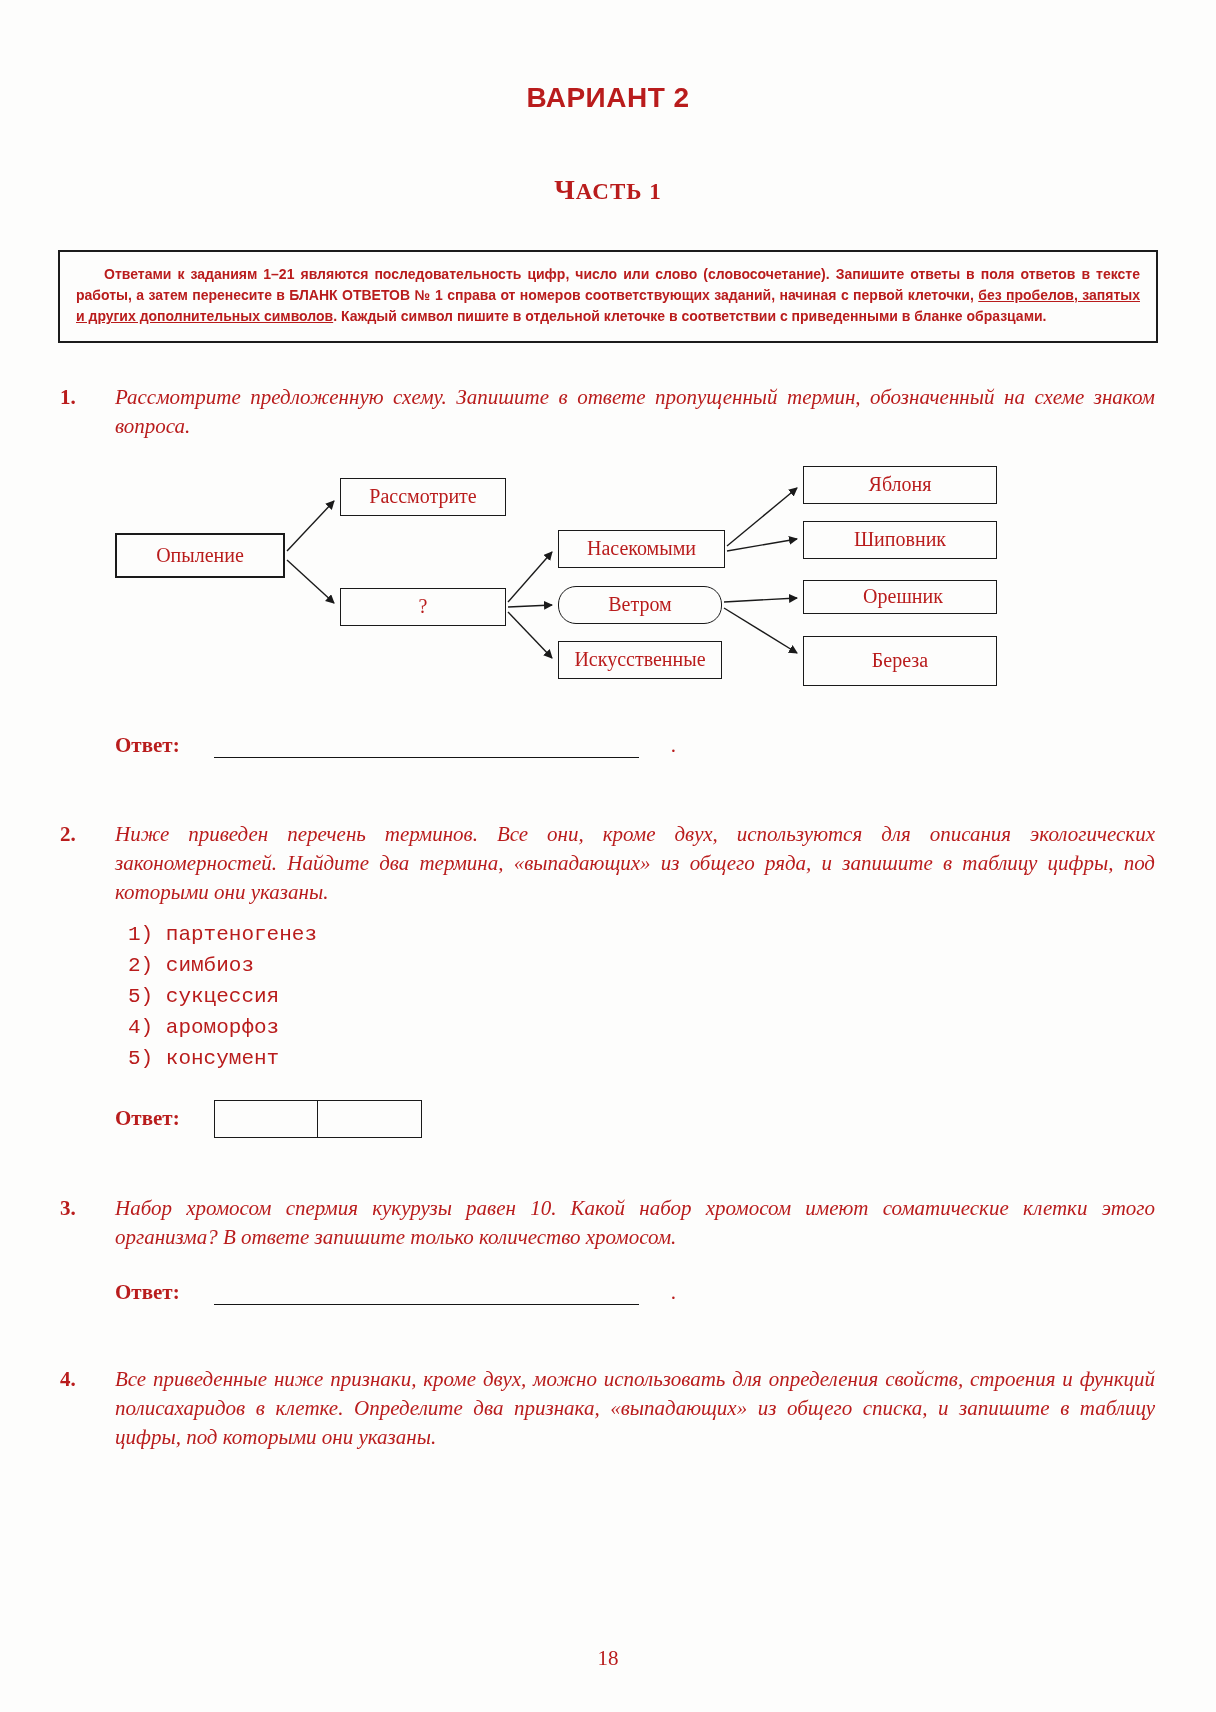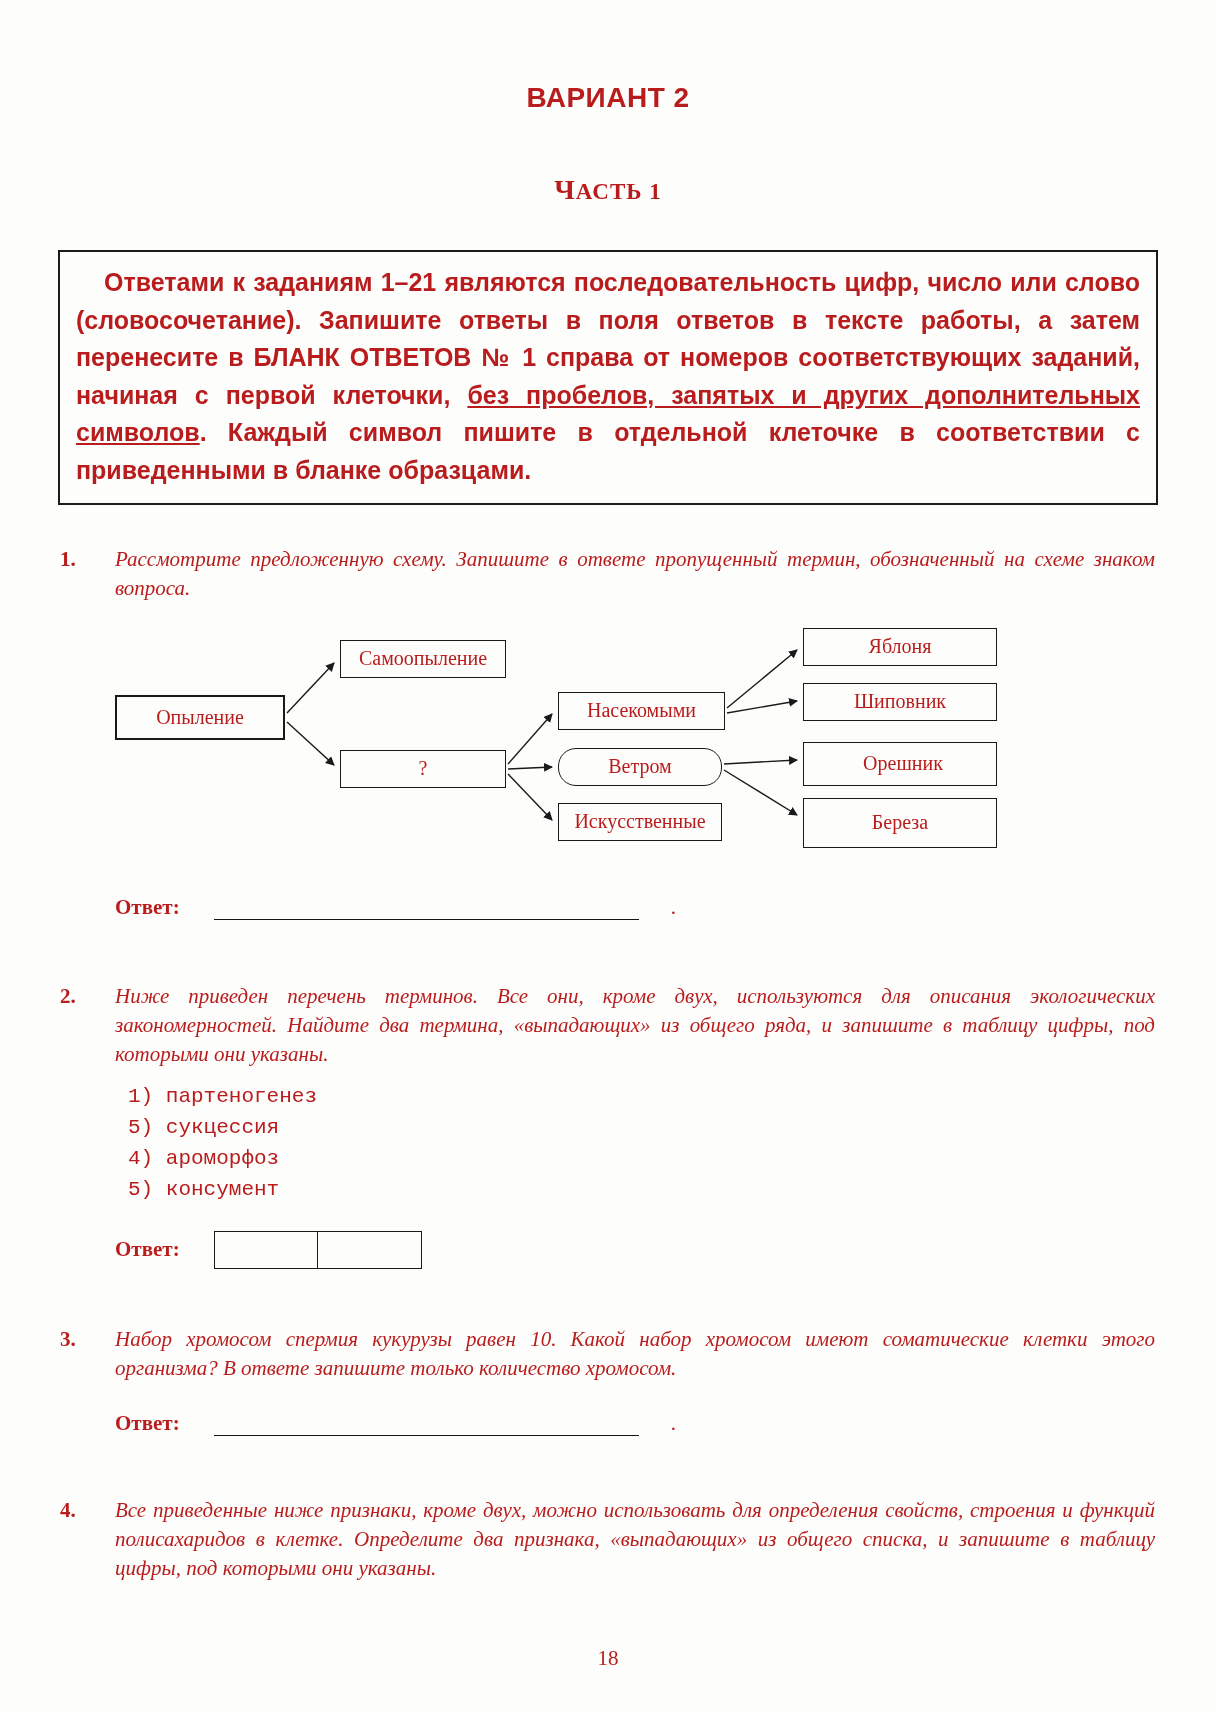--- a/index.html
+++ b/index.html
@@ -28,21 +28,21 @@
     font-size: 23px;
     letter-spacing: 1px;
   }
   .part-heading::first-letter { font-size: 28px; }
   .instruction {
     margin: 44px 58px 0 58px;
     border: 2.5px solid #1c1c1c;
     padding: 12px 16px 14px 16px;
     font-family: "Liberation Sans", sans-serif;
     font-weight: bold;
-    font-size: 25px;
+    font-size: 14px;
     line-height: 1.5;
     text-align: justify;
     text-indent: 28px;
   }
   .instruction .u { text-decoration: underline; }
   .question {
     display: flex;
     margin: 0 61px 0 60px;
   }
   .q-num {
@@ -142,44 +142,45 @@
         <line x1="393" y1="139" x2="437" y2="89" marker-end="url(#ah)"></line>
         <line x1="393" y1="144" x2="437" y2="142" marker-end="url(#ah)"></line>
         <line x1="393" y1="149" x2="437" y2="195" marker-end="url(#ah)"></line>
         <line x1="612" y1="83" x2="682" y2="25" marker-end="url(#ah)"></line>
         <line x1="612" y1="88" x2="682" y2="76" marker-end="url(#ah)"></line>
         <line x1="609" y1="139" x2="682" y2="135" marker-end="url(#ah)"></line>
         <line x1="609" y1="145" x2="682" y2="190" marker-end="url(#ah)"></line>
       </g>
     </svg>
     <div class="dnode" style="left:0px;top:70px;width:170px;height:45px;border-width:2px;">Опыление</div>
-    <div class="dnode" style="left:225px;top:15px;width:166px;height:38px;">Самоопыление</div>
+    <div class="dnode" style="left:225px;top:15px;width:166px;height:38px;">Рассмотрите</div>
     <div class="dnode" style="left:225px;top:125px;width:166px;height:38px;">?</div>
     <div class="dnode" style="left:443px;top:67px;width:167px;height:38px;">Насекомыми</div>
     <div class="dnode" style="left:443px;top:123px;width:164px;height:38px;border-radius:18px;">Ветром</div>
     <div class="dnode" style="left:443px;top:178px;width:164px;height:38px;">Искусственные</div>
     <div class="dnode" style="left:688px;top:3px;width:194px;height:38px;">Яблоня</div>
     <div class="dnode" style="left:688px;top:58px;width:194px;height:38px;">Шиповник</div>
-    <div class="dnode" style="left:688px;top:117px;width:194px;height:44px;padding-left:6px;">Орешник</div>
+    <div class="dnode" style="left:688px;top:117px;width:194px;height:34px;padding-left:6px;">Орешник</div>
     <div class="dnode" style="left:688px;top:173px;width:194px;height:50px;">Береза</div>
   </div>
 
   <div class="answer-row">
     <span class="answer-label">Ответ:</span>
     <span class="answer-blank"></span>
     <span>.</span>
   </div>
 
   <div class="question q2">
     <div class="q-num">2.</div>
     <div class="q-text">Ниже приведен перечень терминов. Все они, кроме двух, используются для описания экологических закономерностей. Найдите два термина, «выпадающих» из общего ряда, и запишите в таблицу цифры, под которыми они указаны.</div>
   </div>
 
   <div class="options">
     <div class="option">1) партеногенез</div>
+    <div class="option">2) симбиоз</div>
     <div class="option">5) сукцессия</div>
     <div class="option">4) ароморфоз</div>
     <div class="option">5) консумент</div>
   </div>
 
   <div class="answer-row answer-table-row">
     <span class="answer-label">Ответ:</span>
     <span class="answer-table">
       <span class="answer-cell"></span>
       <span class="answer-cell"></span>

